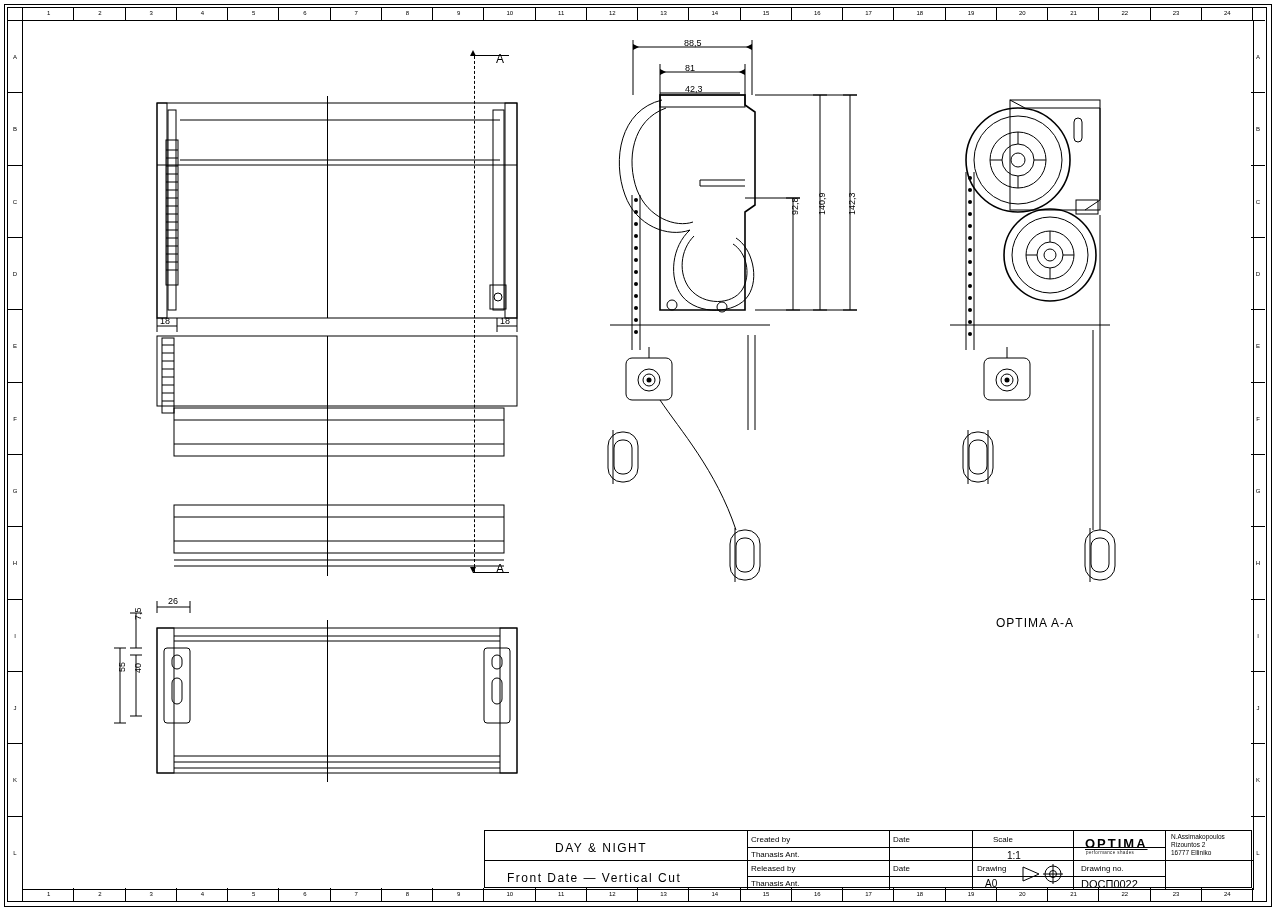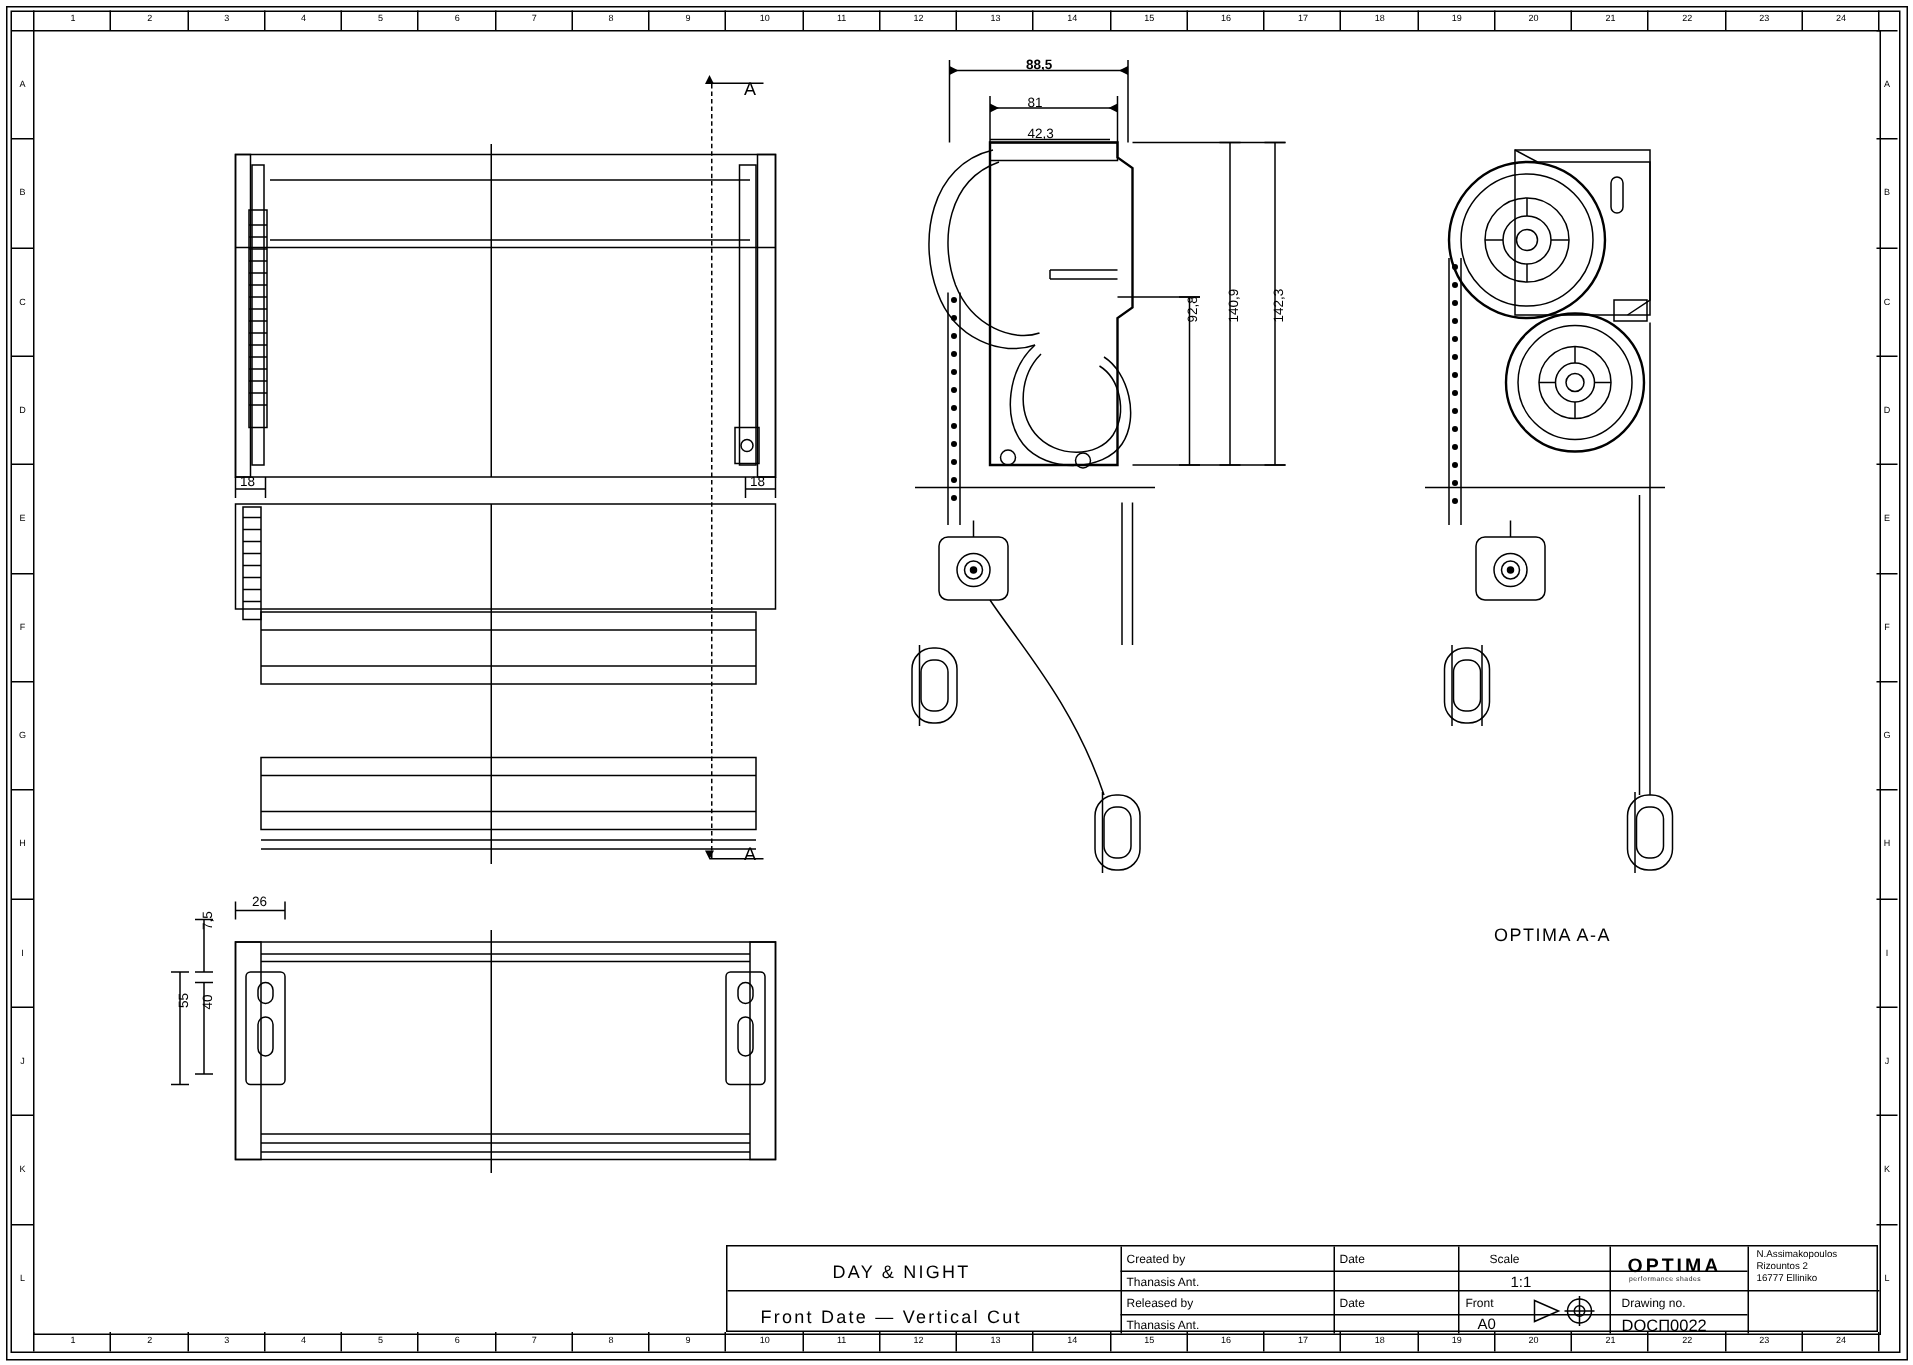--- a/index.html
+++ b/index.html
@@ -39,21 +39,21 @@
   .arrowhead{position:absolute;width:0;height:0;}
   .ah-down{border-left:3px solid transparent;border-right:3px solid transparent;border-top:6px solid #000;}
   .ah-up{border-left:3px solid transparent;border-right:3px solid transparent;border-bottom:6px solid #000;}
   .ah-left{border-top:3px solid transparent;border-bottom:3px solid transparent;border-right:6px solid #000;}
   .ah-right{border-top:3px solid transparent;border-bottom:3px solid transparent;border-left:6px solid #000;}
 
   
   .title-block{position:absolute;left:484px;top:830px;width:768px;height:58px;border:1px solid #000;box-sizing:border-box;}
   .tb-txt{position:absolute;font-size:8px;}
   .tb-big{position:absolute;font-size:12px;letter-spacing:1.5px;}
-  .tb-logo{position:absolute;font-size:13px;letter-spacing:2px;font-weight:bold;}
+  .tb-logo{position:absolute;font-size:13px;letter-spacing:2px;font-weight:bold;text-decoration:underline;}
   .tb-logo-sub{position:absolute;font-size:4.5px;letter-spacing:.4px;color:#222;}
 
   svg{position:absolute;left:0;top:0;overflow:visible;}
   .s{fill:none;stroke:#000;stroke-width:1;}
   .s2{fill:none;stroke:#000;stroke-width:1.6;}
   .sf{fill:#000;stroke:none;}
 </style>
 </head>
 <body>
 
@@ -380,21 +380,21 @@
   <div style="position:absolute;left:473px;top:572px;width:36px;height:0;border-top:1px solid #000;"></div>
   <div class="arrowhead ah-down" style="left:470px;top:567px;"></div>
   <div class="dash-v" style="left:474px;top:56px;height:516px;"></div>
   <div class="lbl" style="left:496px;top:52px;font-size:12px;">A</div>
   <div class="lbl" style="left:496px;top:562px;font-size:12px;">A</div>
 
   <div class="center-v" style="left:327px;top:96px;height:222px;"></div>
   <div class="center-v" style="left:327px;top:336px;height:240px;"></div>
   <div class="center-v" style="left:327px;top:620px;height:162px;"></div>
 
-  <div class="dim" style="left:684px;top:38px;font-weight:bold;">88,5</div>
+  <div class="dim" style="left:684px;top:38px;">88,5</div>
   <div class="dim" style="left:685px;top:63px;">81</div>
   <div class="dim" style="left:685px;top:84px;">42,3</div>
   <div class="dim rot" style="left:790px;top:215px;">92,8</div>
   <div class="dim rot" style="left:817px;top:215px;">140,9</div>
   <div class="dim rot" style="left:847px;top:215px;">142,3</div>
   <div class="dim" style="left:160px;top:316px;">18</div>
   <div class="dim" style="left:500px;top:316px;">18</div>
   <div class="dim" style="left:168px;top:596px;">26</div>
   <div class="dim rot" style="left:133px;top:620px;">7,5</div>
   <div class="dim rot" style="left:117px;top:672px;">55</div>
@@ -420,21 +420,21 @@
     <div class="tb-txt" style="left:266px;top:4px;">Created by</div>
     <div class="tb-txt" style="left:266px;top:19px;">Thanasis Ant.</div>
     <div class="tb-txt" style="left:266px;top:33px;">Released by</div>
     <div class="tb-txt" style="left:266px;top:48px;">Thanasis Ant.</div>
 
     <div class="tb-txt" style="left:408px;top:4px;">Date</div>
     <div class="tb-txt" style="left:408px;top:33px;">Date</div>
 
     <div class="tb-txt" style="left:508px;top:4px;">Scale</div>
     <div class="tb-txt" style="left:522px;top:19px;font-size:10px;">1:1</div>
-    <div class="tb-txt" style="left:492px;top:33px;">Front</div>
+    <div class="tb-txt" style="left:492px;top:33px;">Drawing</div>
     <div class="tb-txt" style="left:500px;top:47px;font-size:10px;">A0</div>
 
     <svg width="90" height="24" style="left:532px;top:32px;position:absolute;">
       <path class="s" d="M6,4 L22,11 L6,18 Z" fill="#000"></path>
       <circle class="s" cx="36" cy="11" r="8"></circle>
       <circle class="s" cx="36" cy="11" r="3.5"></circle>
       <line class="s" x1="26" y1="11" x2="46" y2="11"></line>
       <line class="s" x1="36" y1="1" x2="36" y2="21"></line>
     </svg>
 

